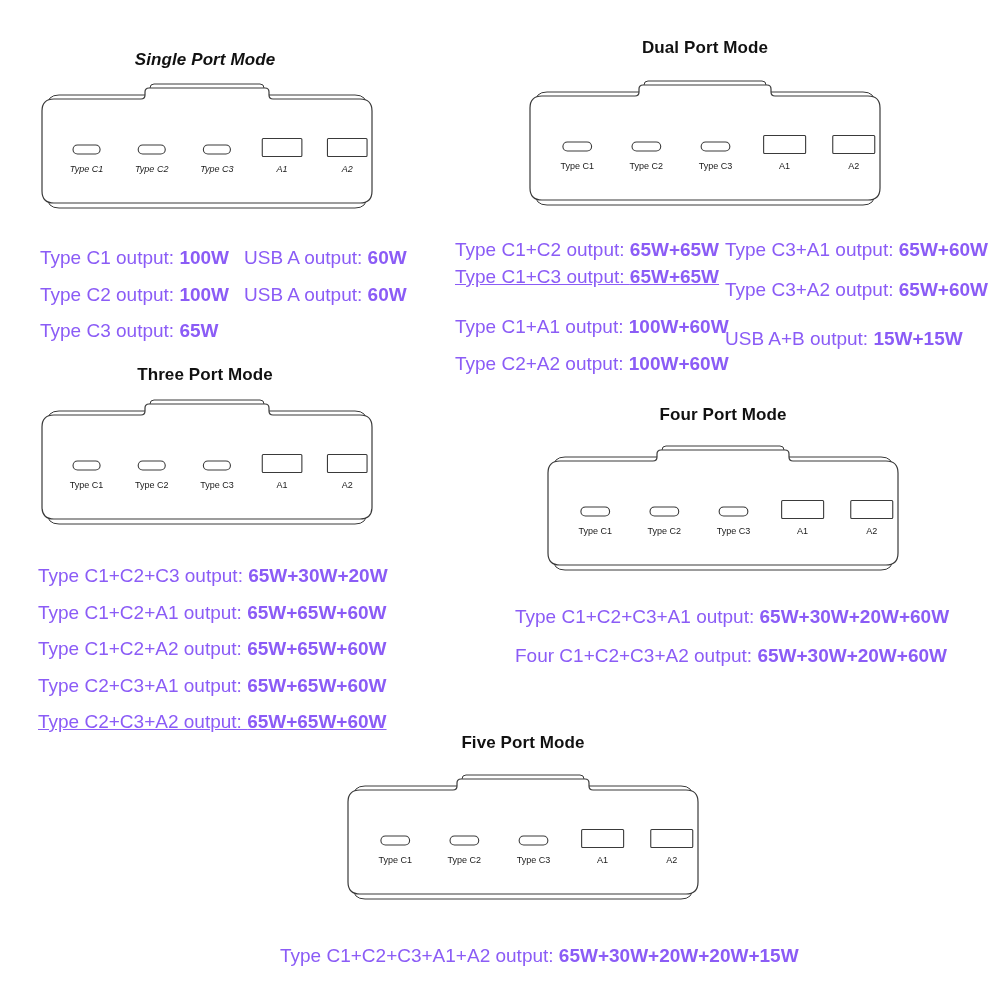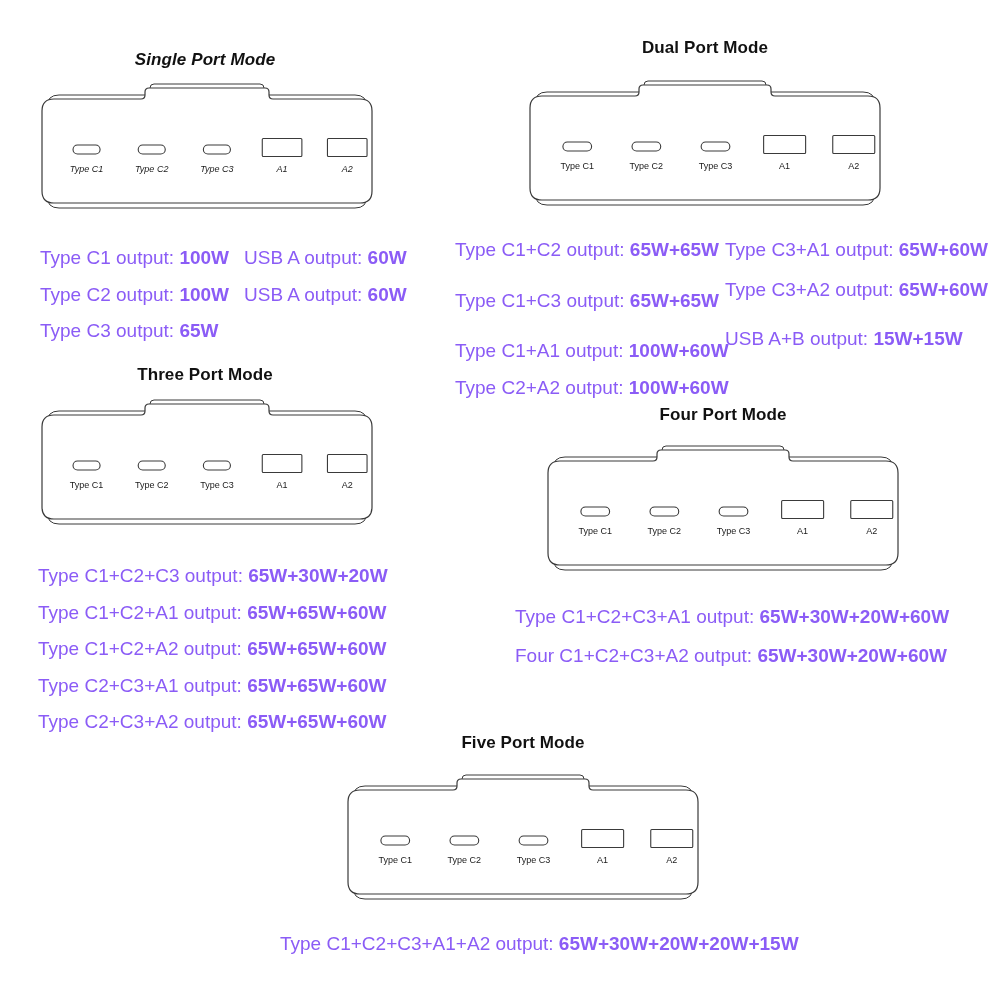--- a/index.html
+++ b/index.html
@@ -116,21 +116,21 @@
       <div class="port-label" style="left: 116.375px; top: 77.5px;">Type C2</div>
       <div class="port-label" style="left: 185.5px; top: 77.5px;">Type C3</div>
       <div class="port-label" style="left: 254.625px; top: 77.5px;">A1</div>
       <div class="port-label" style="left: 323.75px; top: 77.5px;">A2</div>
     </div>
 </div>
 
 <div class="spec-block" style="left:455px; top:237px;">
   <div class="spec-col" style="left:0px; top:0px;">
       <div class="spec-line" style="margin-top: 0px; line-height: 26px;"><span>Type C1+C2 output: </span><span class="val">65W+65W</span></div>
-      <div class="spec-line" style="margin-top: 25px; line-height: 26px;"><span>Type C1+C3 output: </span><span class="val">65W+65W</span></div>
+      <div class="spec-line" style="margin-top: 1px; line-height: 26px; text-decoration: underline;"><span>Type C1+C3 output: </span><span class="val">65W+65W</span></div>
       <div class="spec-line" style="margin-top: 24px; line-height: 26px;"><span>Type C1+A1 output: </span><span class="val">100W+60W</span></div>
       <div class="spec-line" style="margin-top: 10.5px; line-height: 26px;"><span>Type C2+A2 output: </span><span class="val">100W+60W</span></div>
     </div>
   <div class="spec-col" style="left:270px; top:0px;">
       <div class="spec-line" style="margin-top: 0px; line-height: 26px;"><span>Type C3+A1 output: </span><span class="val">65W+60W</span></div>
       <div class="spec-line" style="margin-top: 14px; line-height: 26px;"><span>Type C3+A2 output: </span><span class="val">65W+60W</span></div>
       <div class="spec-line" style="margin-top: 23px; line-height: 26px;"><span>USB A+B output: </span><span class="val">15W+15W</span></div>
     </div>
 </div>
 
@@ -153,21 +153,21 @@
       <div class="port-label" style="left: 305.25px; top: 77.5px;">A2</div>
     </div>
 </div>
 
 <div class="spec-block" style="left:38px; top:563px;">
   <div class="spec-col center-line" style="left:0px; top:0px; width:340px; text-align:left;">
       <div class="spec-line" style="margin-top: 0px; line-height: 26px;"><span>Type C1+C2+C3 output: </span><span class="val">65W+30W+20W</span></div>
       <div class="spec-line" style="margin-top: 10.5px; line-height: 26px;"><span>Type C1+C2+A1 output: </span><span class="val">65W+65W+60W</span></div>
       <div class="spec-line" style="margin-top: 10.5px; line-height: 26px;"><span>Type C1+C2+A2 output: </span><span class="val">65W+65W+60W</span></div>
       <div class="spec-line" style="margin-top: 10.5px; line-height: 26px;"><span>Type C2+C3+A1 output: </span><span class="val">65W+65W+60W</span></div>
-      <div class="spec-line" style="margin-top: 10.5px; line-height: 26px;"><span>Type C2+C3+A2 output: </span><span class="val">65W+65W+60W</span></div>
+      <div class="spec-line" style="margin-top: 10.5px; line-height: 26px; text-decoration: underline;"><span>Type C2+C3+A2 output: </span><span class="val">65W+65W+60W</span></div>
     </div>
 </div>
 
 <div class="section" style="left:548px; top:405px; width:350px;">
   <div class="mode-title" style="width:350px;">Four Port Mode</div>
   <div class="device" style="position:absolute; left:0px; top:43px; width:350px; height:127px;">
       <svg width="350" height="127" viewBox="0 0 350 127">
         <path d="M 17 9 L 110 9 Q 114 9 114 2 L 114 2 Q 114 -2 118 -2 L 232 -2 Q 236 -2 236 2 L 236 5 Q 236 9 240 9 L 333 9 Q 345 9 345 21 L 345 110 Q 345 122 333 122 L 17 122 Q 5 122 5 110 L 5 21 Q 5 9 17 9 Z" fill="none" stroke="#3a3a3a" stroke-width="1"></path>
         <path d="M 12 13 L 105 13 Q 109 13 109 9 L 109 6 Q 109 2 113 2 L 237 2 Q 241 2 241 6 L 241 9 Q 241 13 245 13 L 338 13 Q 350 13 350 25 L 350 105 Q 350 117 338 117 L 12 117 Q 0 117 0 105 L 0 25 Q 0 13 12 13 Z" fill="#ffffff" stroke="#3a3a3a" stroke-width="1.2" stroke-linejoin="round"></path>
         <rect x="32.9" y="59" width="28.700000000000003" height="9" rx="4.5" ry="4.5" fill="none" stroke="#3a3a3a" stroke-width="1.1"></rect>
@@ -206,15 +206,15 @@
       <div class="port-label" style="left: 47.25px; top: 77.5px;">Type C1</div>
       <div class="port-label" style="left: 116.375px; top: 77.5px;">Type C2</div>
       <div class="port-label" style="left: 185.5px; top: 77.5px;">Type C3</div>
       <div class="port-label" style="left: 254.625px; top: 77.5px;">A1</div>
       <div class="port-label" style="left: 323.75px; top: 77.5px;">A2</div>
     </div>
 </div>
 
 <div class="spec-block" style="left:280px; top:930px;">
   <div class="spec-col center-line" style="left:0px; top:0px; width:490px; text-align:center;">
-      <div class="spec-line" style="margin-top: 0px; line-height: 27px;"><span>Type C1+C2+C3+A1+A2 output: </span><span class="val">65W+30W+20W+20W+15W</span></div>
+      <div class="spec-line" style="margin-top: 12px; line-height: 27px;"><span>Type C1+C2+C3+A1+A2 output: </span><span class="val">65W+30W+20W+20W+15W</span></div>
     </div>
 </div>
 
 </body></html>

